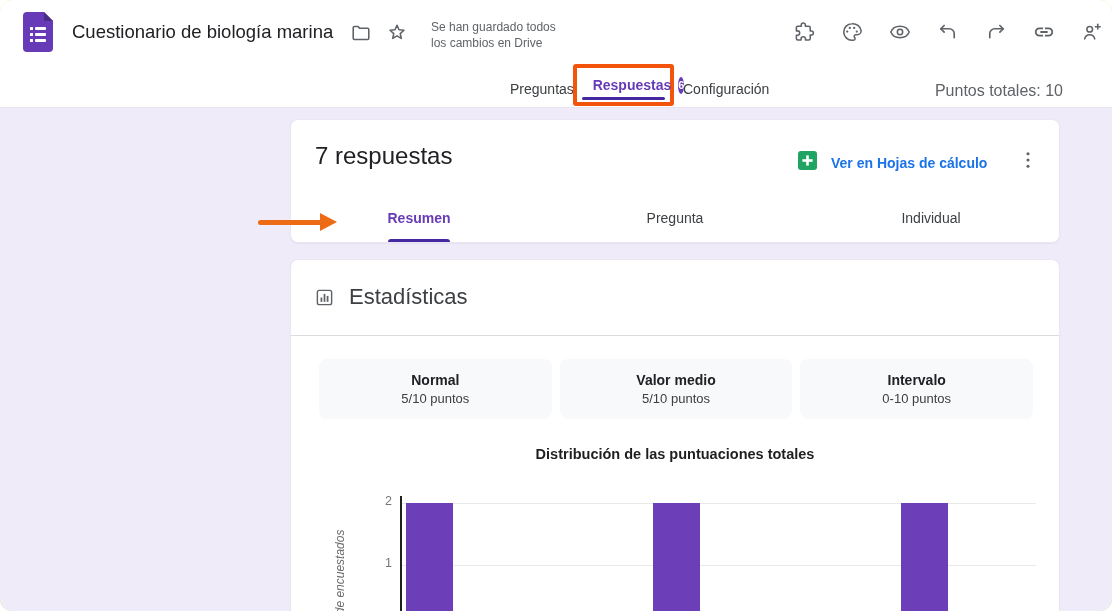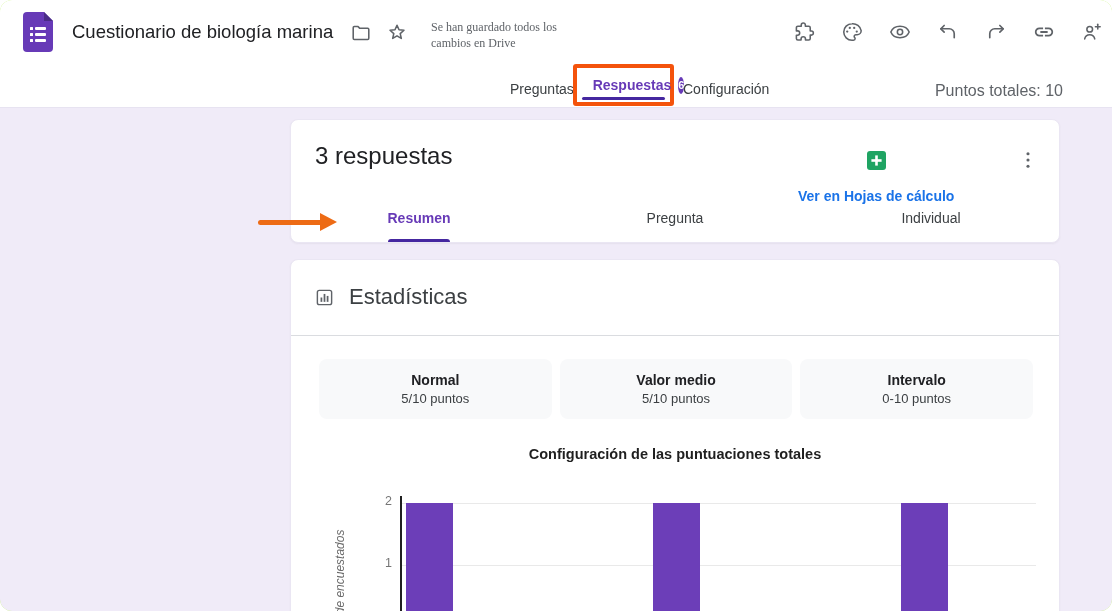--- a/index.html
+++ b/index.html
@@ -7,39 +7,39 @@
   .screen { position:relative; width:1112px; height:611px; overflow:hidden; background:#bef264;border-radius:12px; }
 
   
   .topbar { position:absolute; top:0; left:0; width:1112px; height:108px; background:#fff; border-bottom:1px solid #e7e3f1; }
   .forms-logo { position:absolute; left:22px; top:11px; width:32px; height:42px; cursor:pointer; }
   .doc-title { position:absolute; left:72px; top:21px; font-size:18.5px; color:#202124; white-space:nowrap; }
   .icon-btn { width:24px; height:24px; color:#5f6368; display:inline-flex; align-items:center; justify-content:center; cursor:pointer; }
   .icon-btn svg { width:22px; height:22px; }
   .title-folder { position:absolute; left:349px; top:21px; }
   .title-star { position:absolute; left:385px; top:20px; }
-  .save-status { position:absolute; left:431px; top:20px; width:140px; font-size:12px; line-height:15.5px; color:#5f6368;font-family:Liberation Serif, serif; }
+  .save-status { position:absolute; left:431px; top:20px; width:140px; font-size:12px; line-height:15.5px; color:#5f6368; }
   .topbar-actions { position:absolute; right:8px; top:20px; display:flex; gap:24px; }
 
   
   .nav-tab { position:absolute; top:81px; font-size:14px; color:#3c4043; cursor:pointer; white-space:nowrap; }
   .highlight-box { position:absolute; left:573px; top:64px; width:101px; height:42px; border:4px solid #F4530C; border-radius:3px; display:flex; align-items:center; justify-content:center; gap:7px; background:transparent;padding-left:30px; }
   .tab-active-label { font-size:14px; color:#673AB7; font-weight:bold; cursor:pointer; }
   .tab-badge { width:17px; height:17px; border-radius:50%; background:#673AB7; color:#fff; font-size:11px; display:flex; align-items:center; justify-content:center; font-weight:bold; }
   .tab-underline { position:absolute; left:5px; right:5px; bottom:2px; height:3px; background:#4527A0; border-radius:2px; }
   .points-label { position:absolute; right:49px; top:82px; font-size:16px; color:#5f6368; white-space:nowrap; }
 
   
   .main-bg { position:absolute; top:108px; left:0; width:1112px; height:503px; background:#F0EBF8; overflow:hidden; }
   .card { position:absolute; left:290px; width:770px; background:#fff; border-radius:8px; border:1px solid #eae6f3; box-shadow:0 1px 2px rgba(60,64,67,.06); }
 
   
   .card-summary { top:11px; height:124px; }
   .summary-title { position:absolute; left:24px; top:22px; font-size:24px; color:#202124; }
-  .view-sheets { position:absolute; left:507px; top:31px; display:flex; align-items:center; gap:14px; cursor:pointer;flex-direction:column; }
+  .view-sheets { position:absolute; left:507px; top:31px; display:flex; align-items:center; gap:14px; cursor:pointer; }
   .sheets-link { font-size:14px; color:#1A73E8; font-weight:bold; white-space:nowrap; }
   .kebab { position:absolute; left:725px; top:28px; }
   .subtabs { position:absolute; left:0; bottom:0; width:100%; height:48px; display:flex; }
   .subtab { flex:1; display:flex; align-items:center; justify-content:center; font-size:14px; color:#3c4043; cursor:pointer; position:relative; }
   .subtab.active { color:#673AB7; font-weight:bold;text-align:right; }
   .subtab-underline { position:absolute; left:50%; transform:translateX(-50%); bottom:0; width:62px; height:3px; background:#4527A0; border-radius:3px 3px 0 0; }
 
   
   .arrow-tail { position:absolute; left:258px; top:112px; width:64px; height:5px; background:#ED6B15; border-radius:3px; }
   .arrow-head { position:absolute; left:320px; top:105px; width:0; height:0; border-top:9.5px solid transparent; border-bottom:9.5px solid transparent; border-left:17px solid #ED6B15; }
@@ -155,21 +155,21 @@
     </div>
 
     <span class="nav-tab" style="left:683px;">Configuración</span>
 
     <span class="points-label">Puntos totales: 10</span>
   </header>
 
   <main class="main-bg">
 
     <section class="card card-summary">
-      <h1 class="summary-title" style="font-weight:normal;">3 respuestas</h1>
+      <h1 class="summary-title" style="font-weight:normal;">7 respuestas</h1>
 
       <div class="view-sheets">
         <span>
           <svg width="19" height="19" viewBox="0 0 19 19">
               <rect width="19" height="19" rx="3" fill="#1FA463"></rect>
               <rect x="4.4" y="8.2" width="10.2" height="2.6" fill="#fff"></rect>
               <rect x="8.2" y="4.4" width="2.6" height="10.2" fill="#fff"></rect>
             </svg>
         </span>
         <span class="sheets-link">Ver en Hojas de cálculo</span>
@@ -220,21 +220,21 @@
         <div class="metric-box">
           <span class="metric-label">Valor medio</span>
           <span class="metric-value">5/10 puntos</span>
         </div>
         <div class="metric-box">
           <span class="metric-label">Intervalo</span>
           <span class="metric-value">0-10 puntos</span>
         </div>
       </div>
 
-      <div class="chart-title">Configuración de las puntuaciones totales</div>
+      <div class="chart-title">Distribución de las puntuaciones totales</div>
       <div class="chart-ylabel">N.º de encuestados</div>
 
       <div class="chart-plot">
         <div class="axis-line"></div>
       <div class="gridline" style="top: 62px;"></div>
           <div class="ytick" style="top: 53px;">1</div>
           <div class="gridline" style="top: 0px;"></div>
           <div class="ytick" style="top: -9px;">2</div>
           <div class="bar" style="left: 4px; width: 47px; top: 0px; height: 124px; background: rgb(108, 62, 184);"></div>
           <div class="bar" style="left: 251px; width: 47px; top: 0px; height: 124px; background: rgb(108, 62, 184);"></div>

